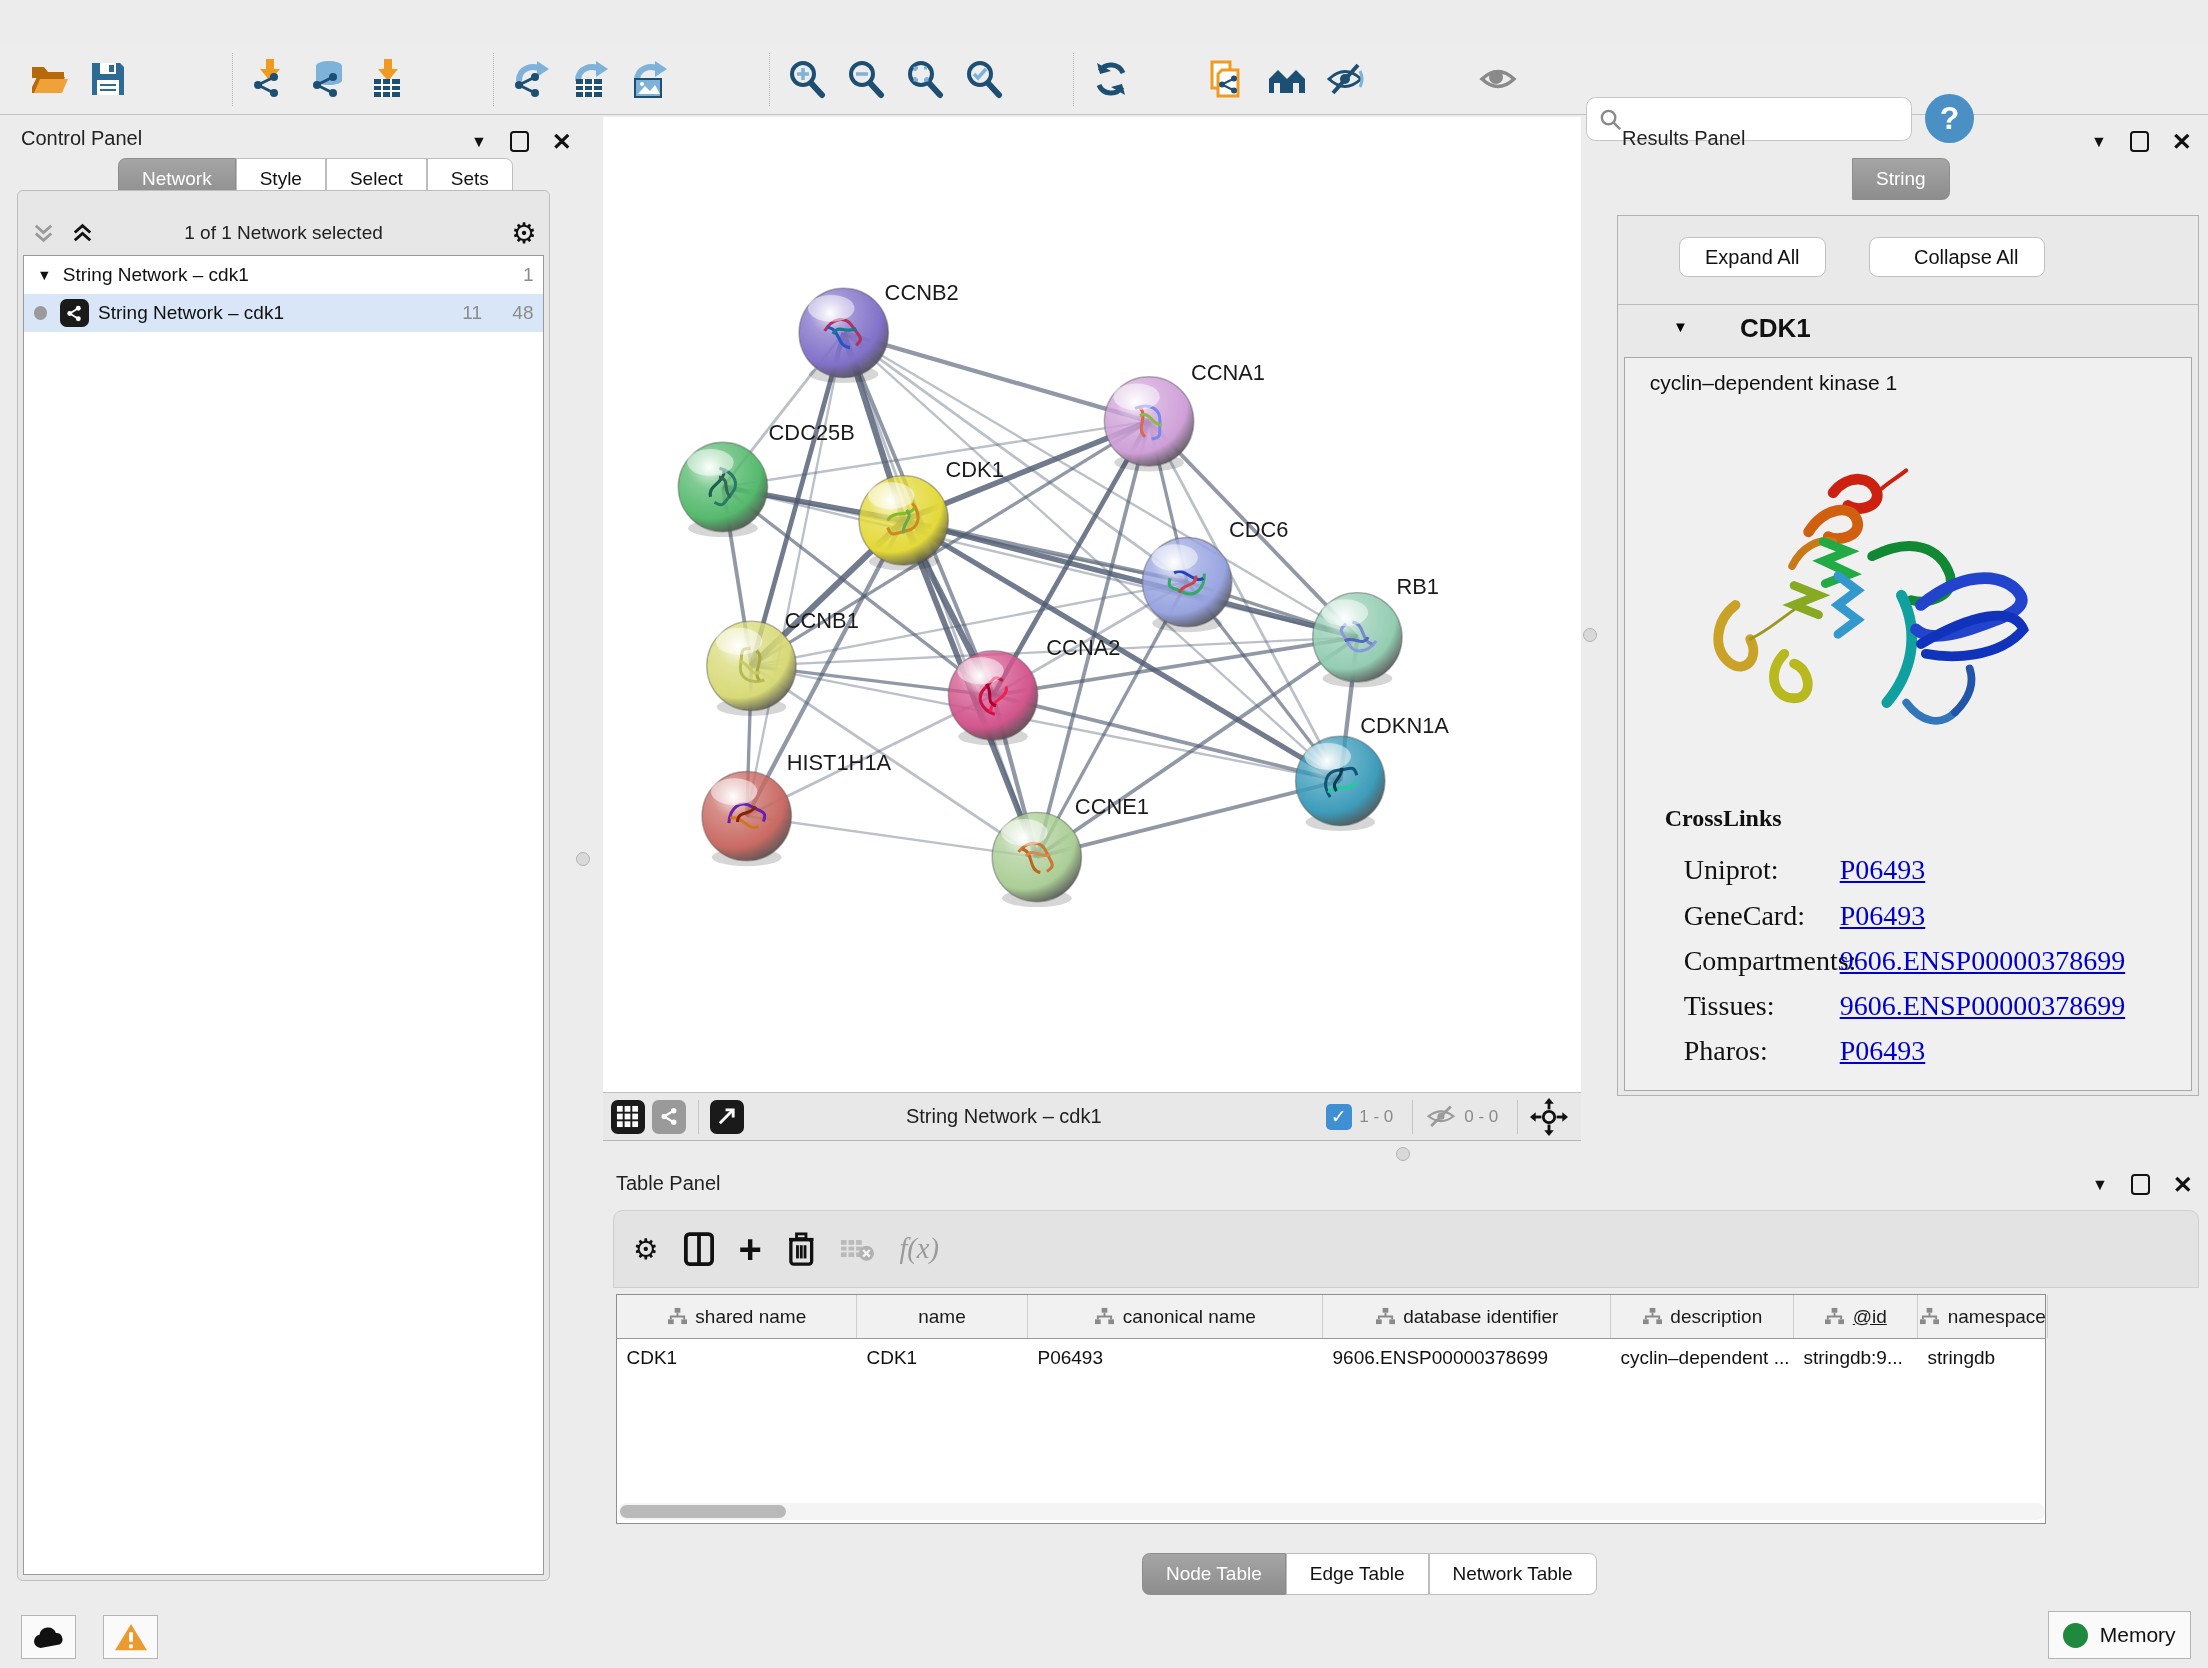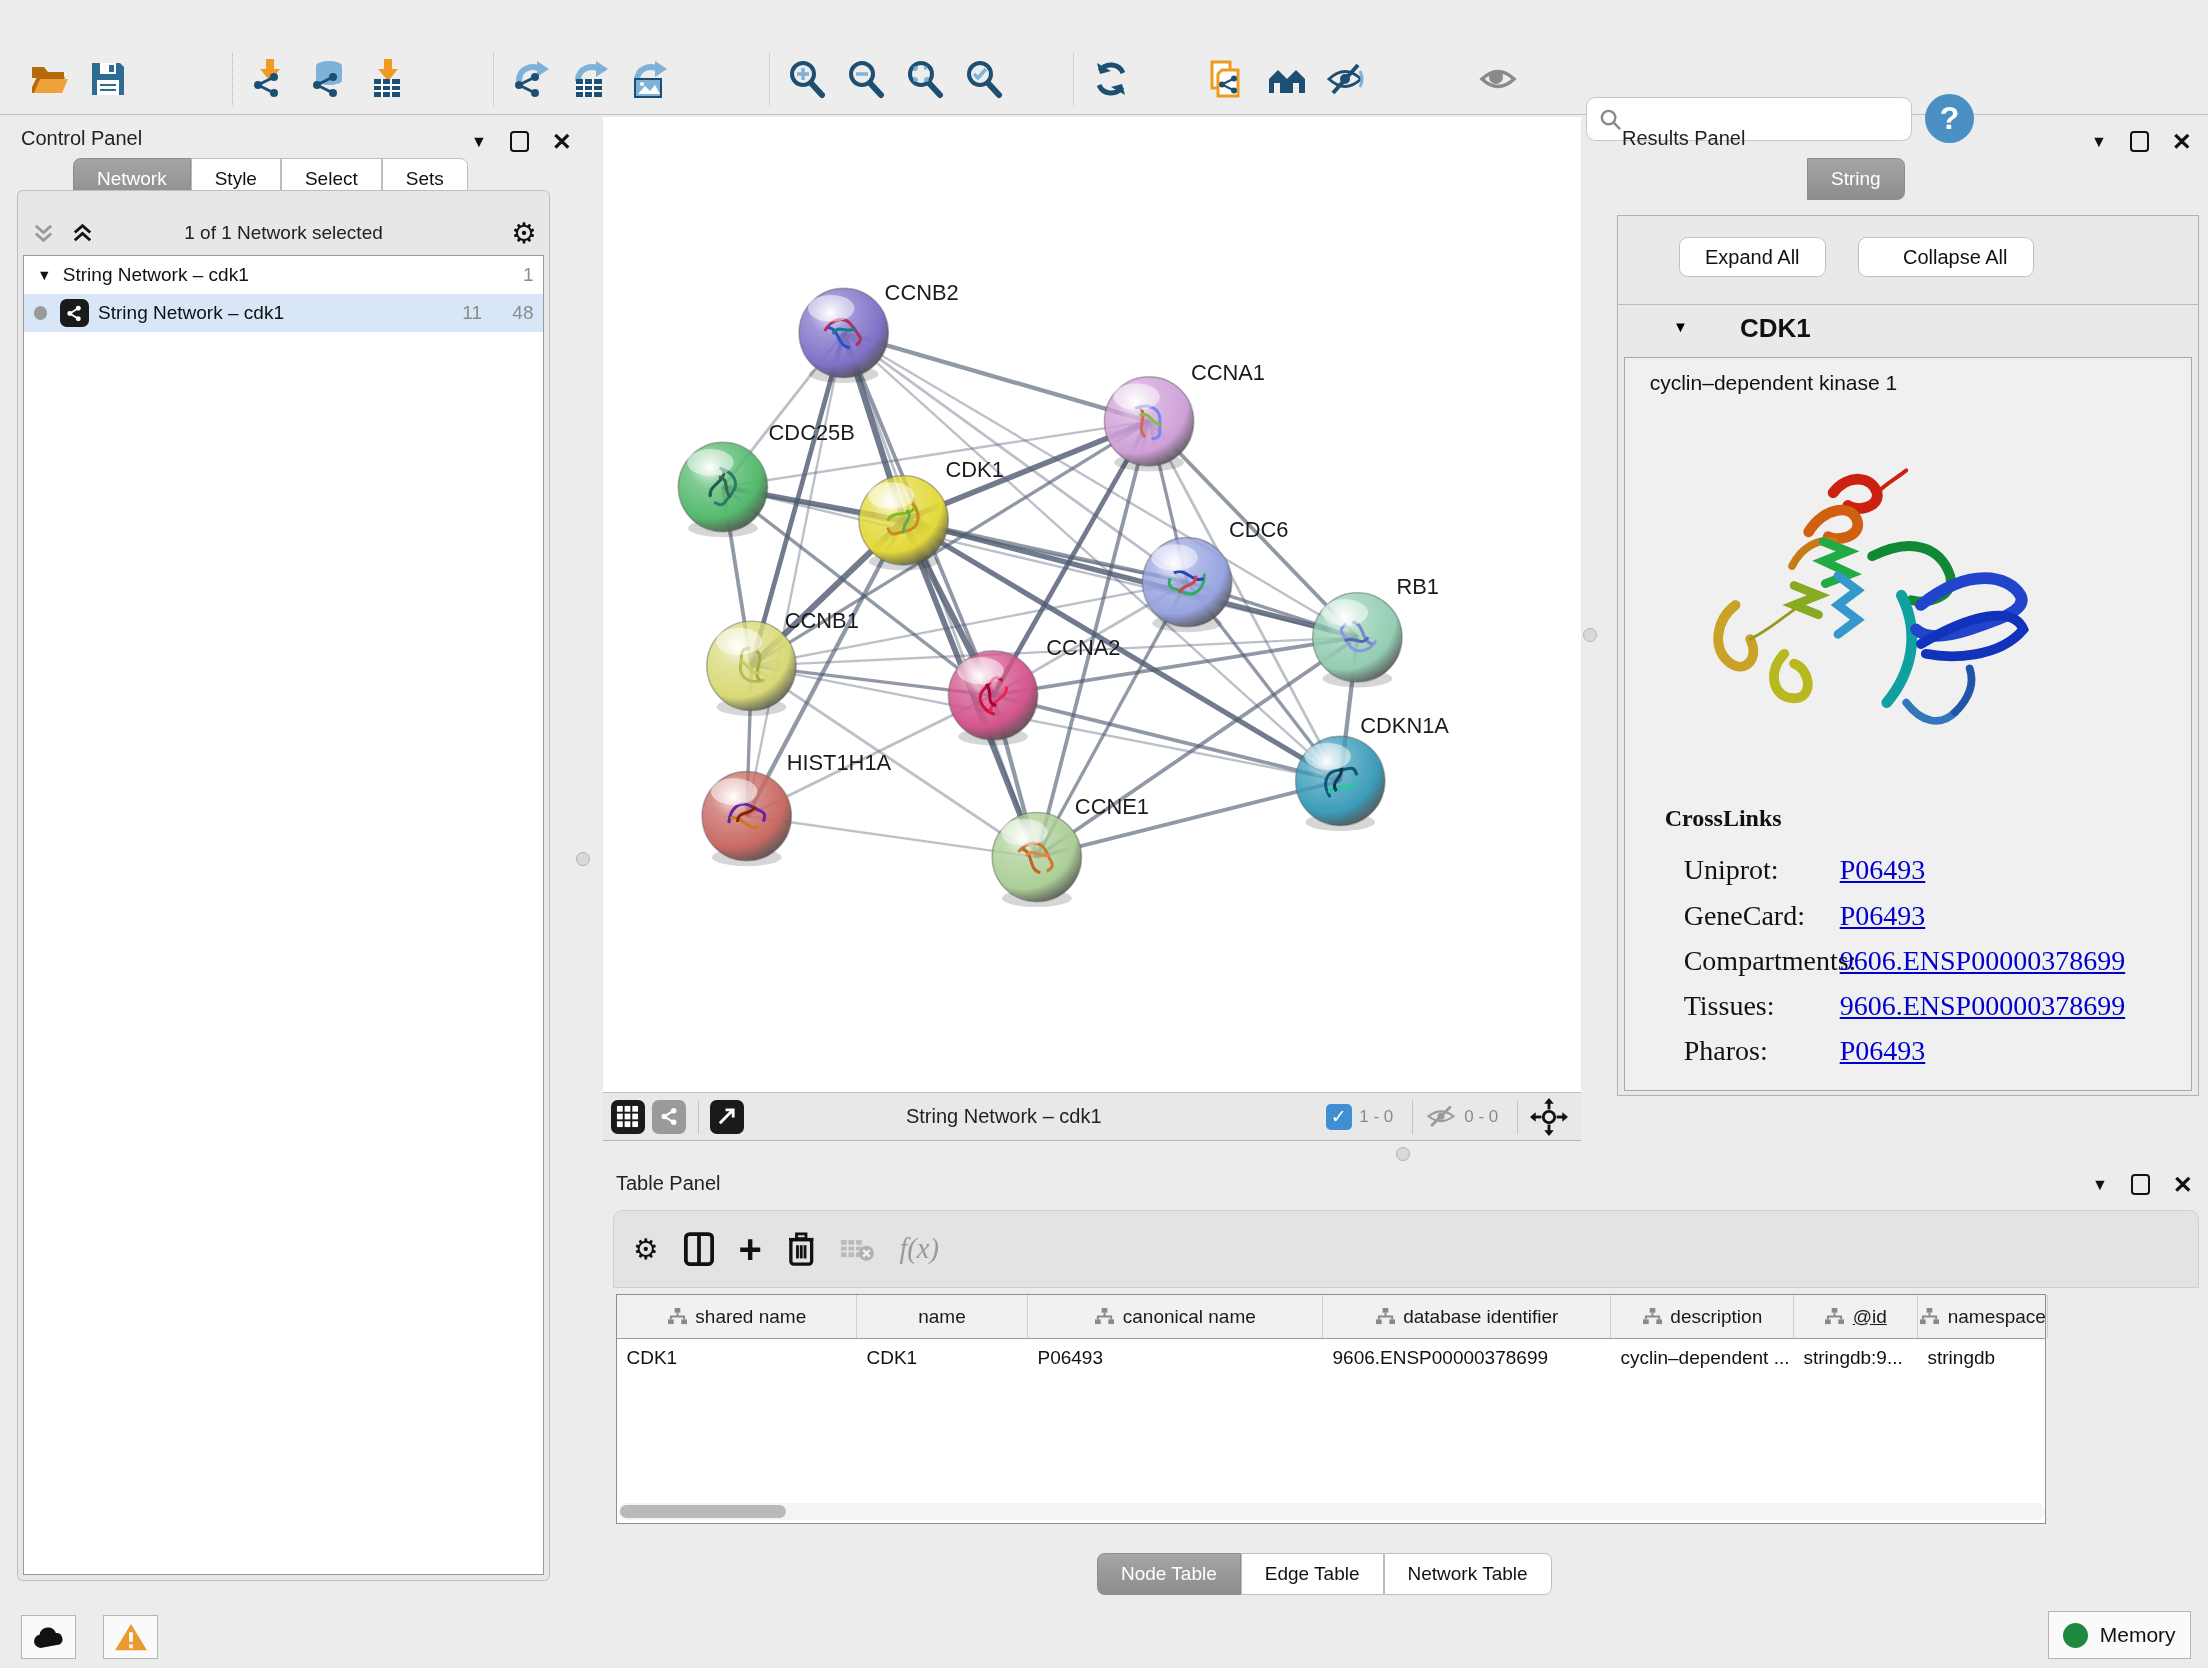--- a/index.html
+++ b/index.html
@@ -28,21 +28,21 @@
   
   .phead { position:absolute; font-size:20px; color:#222; }
   .pbtns { position:absolute; display:flex; gap:23px; align-items:center; }
   .pbtn-caret { font-size:16px; color:#111; }
   .pbtn-float { width:19px; height:21px; border:2.9px solid #111; border-radius:3.8px; }
   .pbtn-close { font-size:24px; font-weight:bold; color:#111; line-height:21px; }
 
   .tabs { position:absolute; display:flex; }
   .tab { height:42px; line-height:40px; padding:0 23px; background:#fff; border:1px solid #bdbdbd;
     font-size:19px; color:#111; text-align:center; }
-  .tab:first-child { border-radius:7.6px 0 0 7.6px; }
+  .tab:first-child { border-radius:7.6px 0 0 7.6px;margin-left:45px; }
   .tab:last-child { border-radius:0 7.6px 7.6px 0; }
   .tab.active { background:linear-gradient(#a5a5a5,#8d8d8d); color:#fff; border-color:#8d8d8d; }
 
   
   .cp-box { position:absolute; left:17px; top:190px; width:533px; height:1391px; background:#e7e7e7;
     border:1px solid #bdbdbd; border-radius:5.7px; }
   .cp-toolrow { position:absolute; left:17px; top:211px; width:533px; height:44px; display:flex; align-items:center; }
   .cp-selinfo { font-size:19px; color:#222; position:absolute; left:0; right:0; text-align:center; }
   .cp-tree { position:absolute; left:23px; top:255px; width:521px; height:1320px; background:#fff; border:1px solid #9a9a9a; }
   .tree-row { height:38px; display:flex; align-items:center; font-size:19px; color:#111; position:relative; }
@@ -651,21 +651,21 @@
     <div class="pbtns" style="left:2091px; top:131px;">
       <span class="pbtn-caret">▼</span>
       <span class="pbtn-float"></span>
       <span class="pbtn-close">✕</span>
     </div>
     <div class="tabs" style="left:1807px; top:158px;">
       <div class="tab active">String</div>
     </div>
     <div class="rp-box">
       <div style="position:absolute; left:61px; top:21px;" class="rp-btn">Expand All</div>
-      <div style="position:absolute; left:240px; top:21px;padding-left:44px;" class="rp-btn">Collapse All</div>
+      <div style="position:absolute; left:251px; top:21px;padding-left:44px;" class="rp-btn">Collapse All</div>
       <div class="rp-group-head">
         <span style="position:absolute; left:55px; top:13.3px; font-size:15px;">▼</span>
         <span style="position:absolute; left:122px; top:7.6px; font-size:26px; font-weight:bold; color:#111;">CDK1</span>
       </div>
       <div class="rp-inner">
         <div class="rp-desc" style="position:absolute; left:25px; top:13.3px;">cyclin–dependent kinase 1</div>
         <svg width="361" height="314" viewBox="0 0 370 320" style="position:absolute; left:52px; top:90px;">
           <g fill="none" stroke-linecap="round">
             <path d="M160 45 C175 25 200 28 205 45 C208 60 185 65 175 58" stroke="#cc2010" stroke-width="11"></path>
             <path d="M205 45 C215 35 225 30 235 22" stroke="#cc2010" stroke-width="4"></path>

